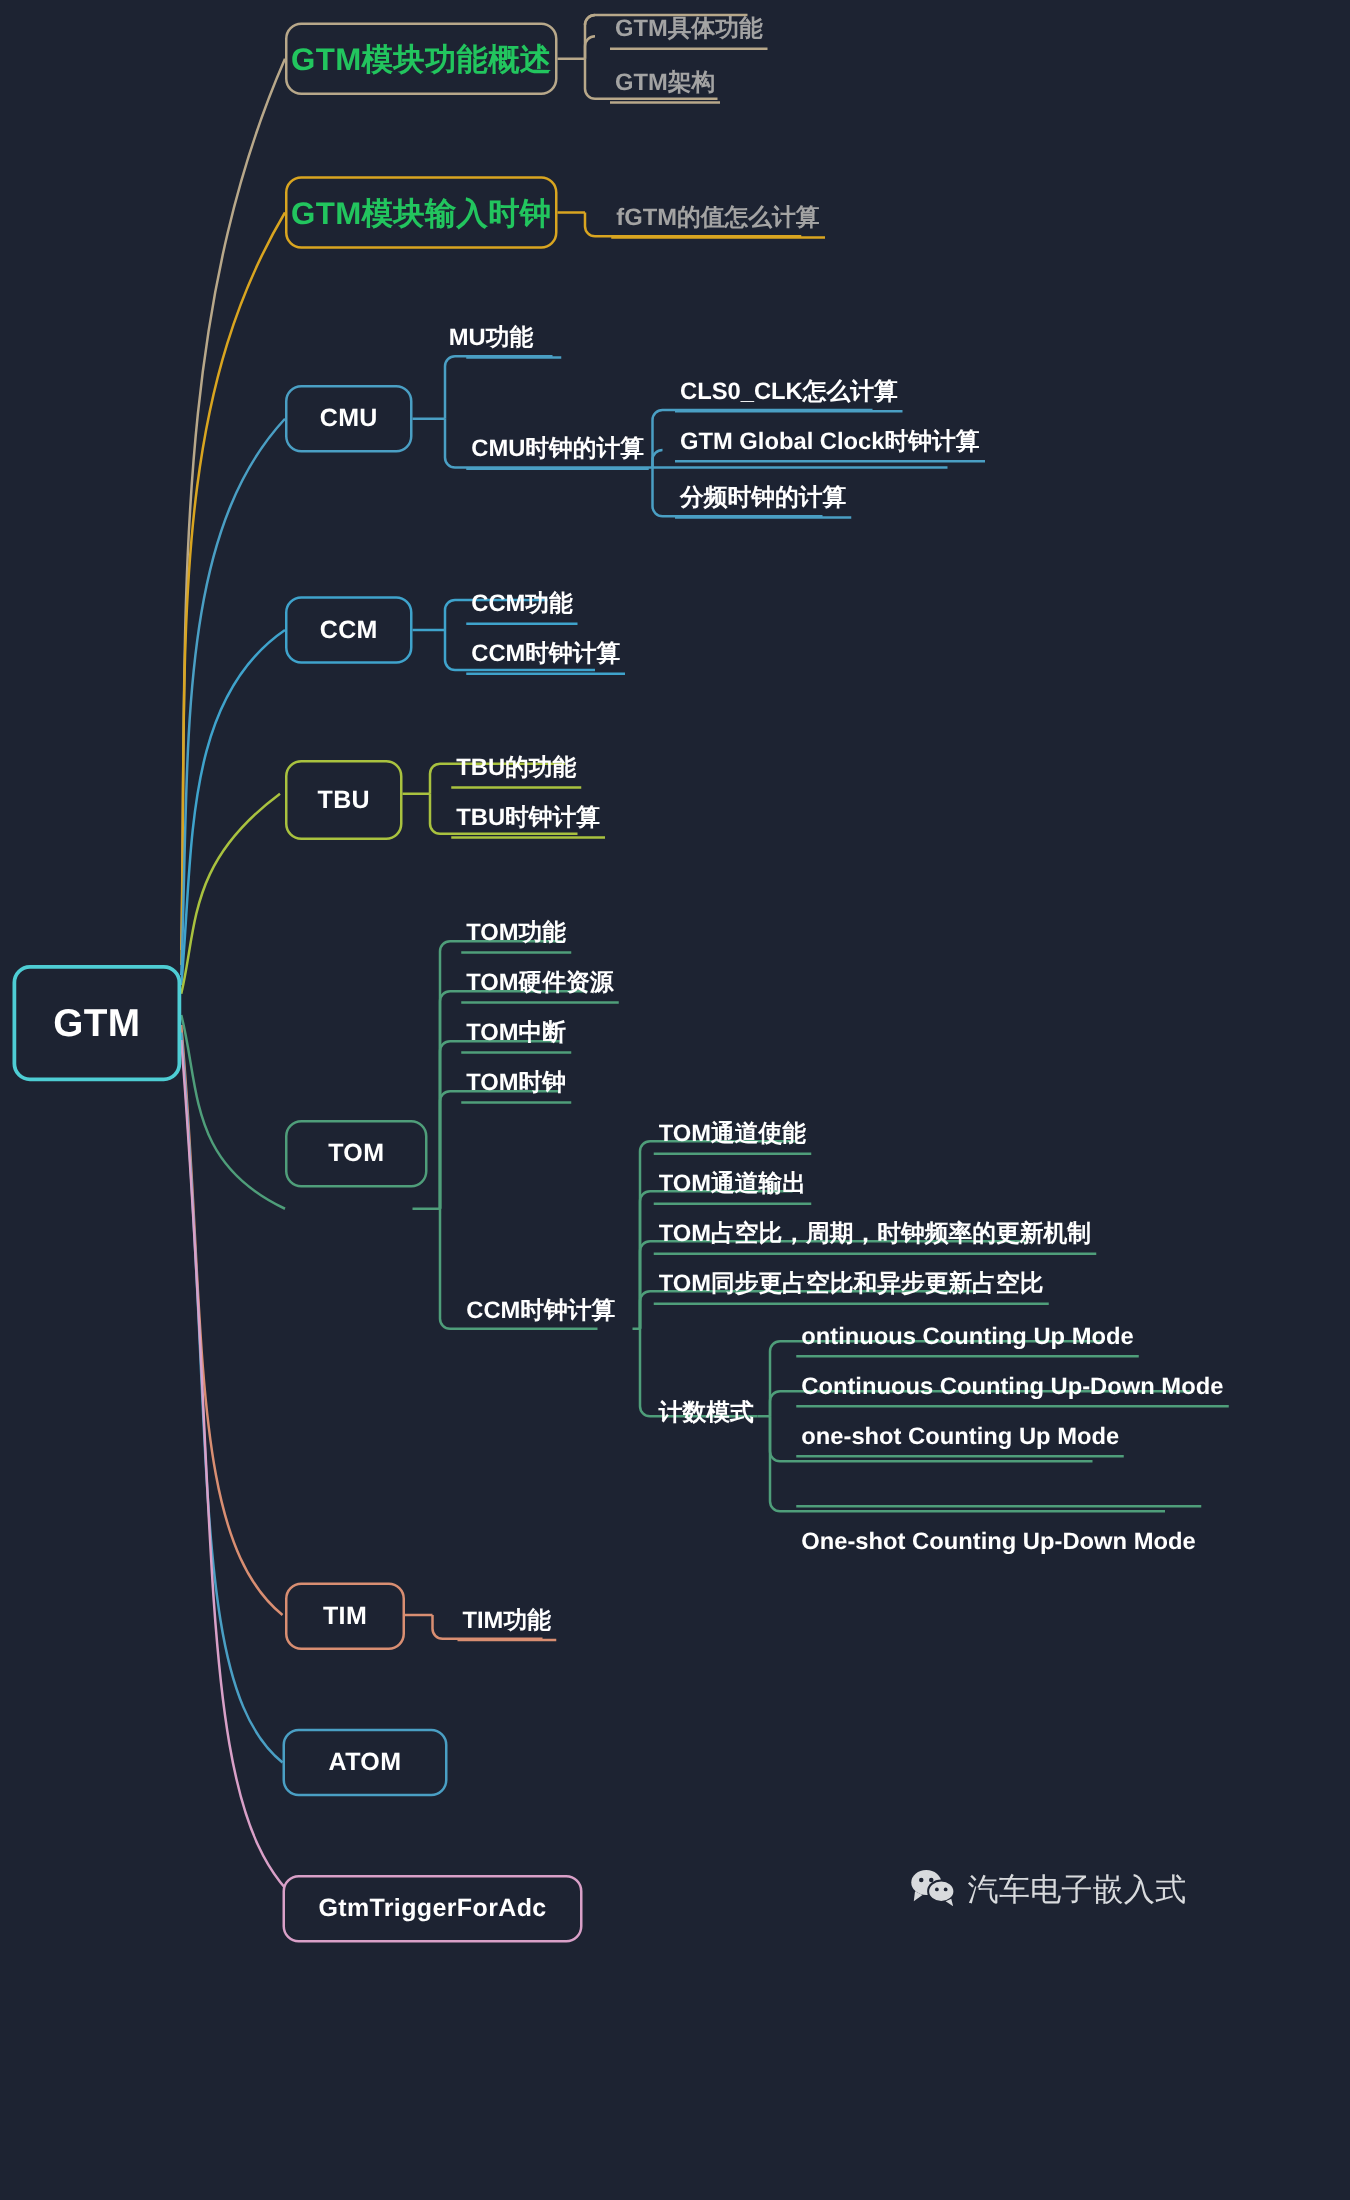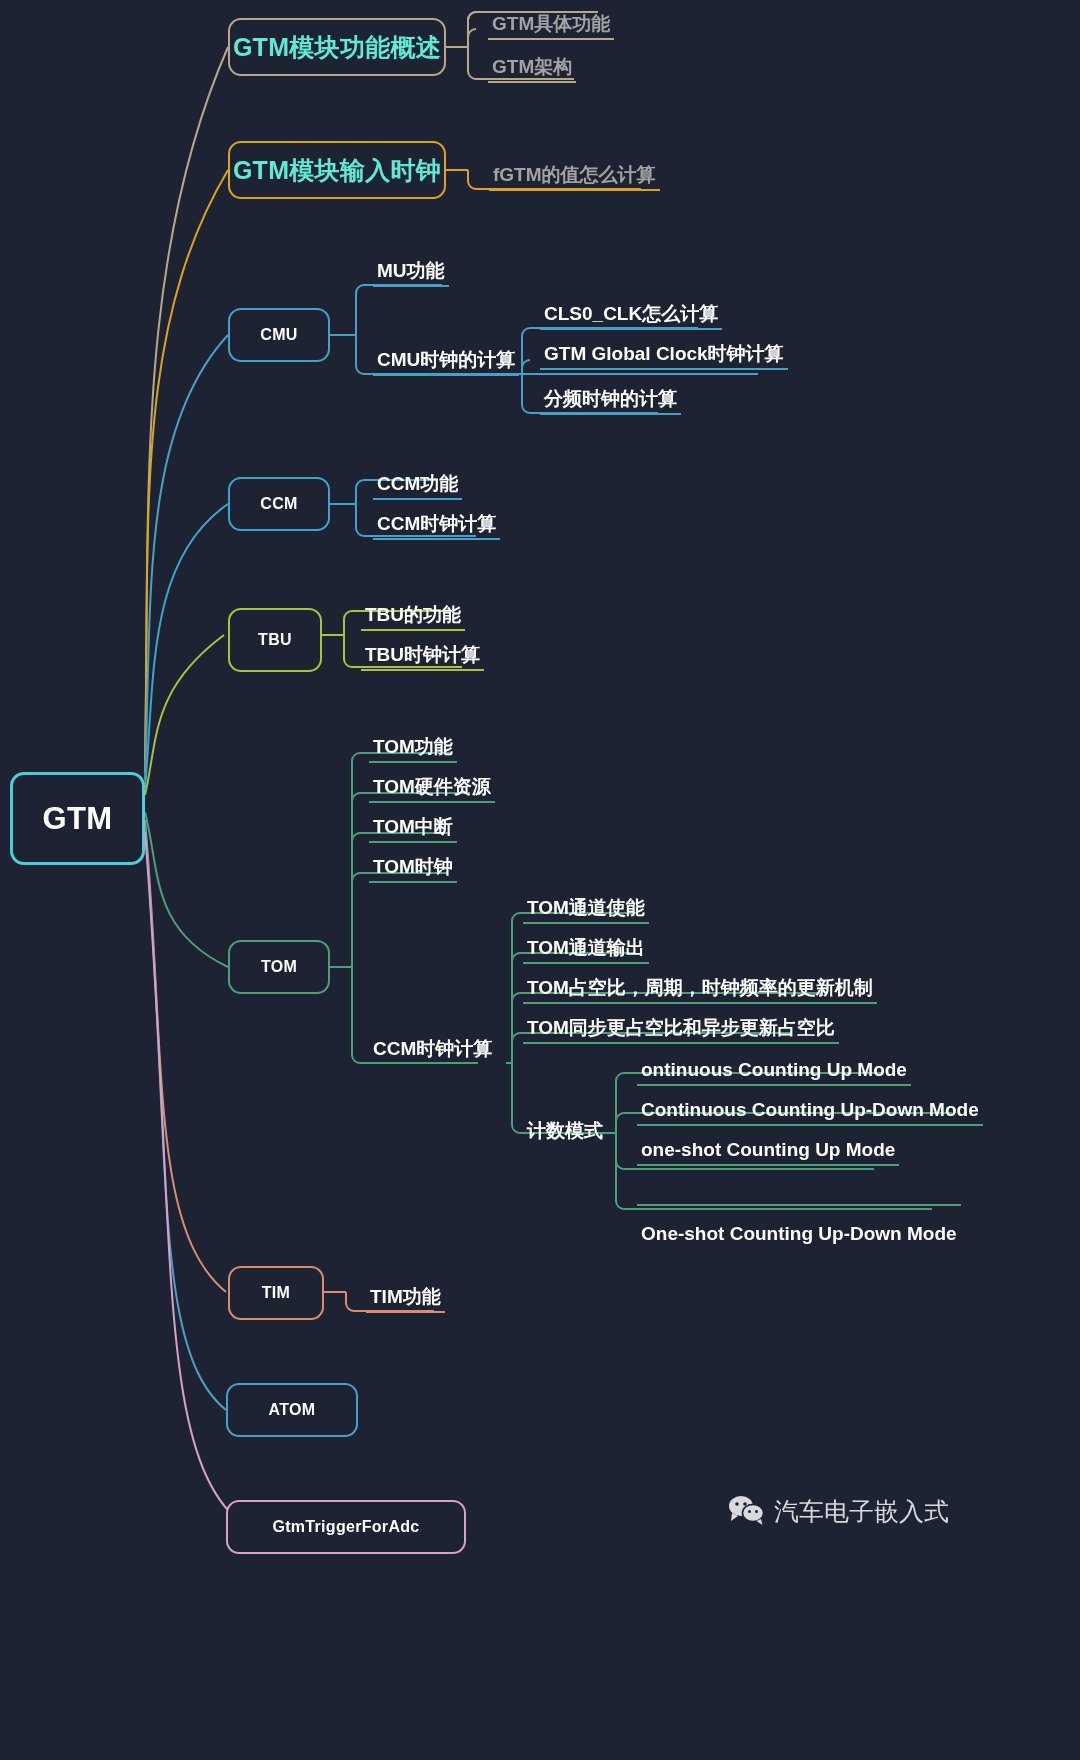--- a/index.html
+++ b/index.html
@@ -22,25 +22,25 @@
     white-space:nowrap;
     letter-spacing:.3px;
   }
   .root{
     border:3px solid #4ecdd4;
     font-size:31px;color:#ffffff;
     border-radius:14px;
   }
   .topic{
     border:2px solid #888;
-    font-size:16px;
+    font-size:20px;
     border-radius:13px;
     padding:0 16px;
   }
-  .topic.red-text{color:#5eead4;font-size:25px;}
+  .topic.red-text{color:#22c55e;font-size:25px;}
   .leaf{
     position:absolute;
     box-sizing:border-box;
     white-space:nowrap;
     font-weight:bold;
     font-size:19px;
     padding:0 4px 3px 4px;
     background:transparent;
     display:flex;align-items:flex-end;
     line-height:1.1;
@@ -142,21 +142,21 @@
   <div class="node topic red-text" style="left:228px;top:141px;width:218px;height:58px;border-color:#d9a520;">
     <span>GTM模块输入时钟</span>
   </div>
   <div class="leaf red-text" style="left:489px;top:163px;height:26px;">
     <span>fGTM的值怎么计算</span>
   </div>
 
   <div class="node topic" style="left:228px;top:308px;width:102px;height:54px;border-color:#4a9fc4;">
     <span>CMU</span>
   </div>
-  <div class="leaf" style="left:373px;top:259px;height:26px;">
+  <div class="leaf" style="left:355px;top:259px;height:26px;">
     <span>MU功能</span>
   </div>
   <div class="leaf" style="left:373px;top:348px;height:26px;">
     <span>CMU时钟的计算</span>
   </div>
   <div class="leaf" style="left:540px;top:302px;height:26px;">
     <span>CLS0_CLK怎么计算</span>
   </div>
   <div class="leaf" style="left:540px;top:342px;height:26px;">
     <span>GTM Global Clock时钟计算</span>
@@ -178,21 +178,21 @@
   <div class="node topic" style="left:228px;top:608px;width:94px;height:64px;border-color:#a9c23f;">
     <span>TBU</span>
   </div>
   <div class="leaf" style="left:361px;top:603px;height:26px;">
     <span>TBU的功能</span>
   </div>
   <div class="leaf" style="left:361px;top:643px;height:26px;">
     <span>TBU时钟计算</span>
   </div>
 
-  <div class="node topic" style="left:228px;top:940px;width:102px;height:54px;border-color:#4f9e7a;">
+  <div class="node topic" style="left:228px;top:896px;width:114px;height:54px;border-color:#4f9e7a;">
     <span>TOM</span>
   </div>
   <div class="leaf" style="left:369px;top:735px;height:26px;">
     <span>TOM功能</span>
   </div>
   <div class="leaf" style="left:369px;top:775px;height:26px;">
     <span>TOM硬件资源</span>
   </div>
   <div class="leaf" style="left:369px;top:815px;height:26px;">
     <span>TOM中断</span>

